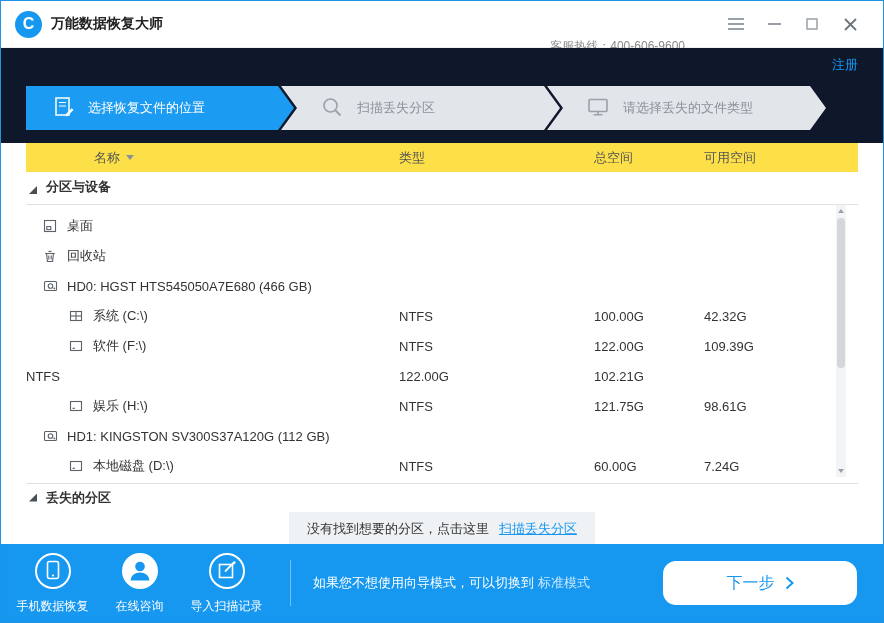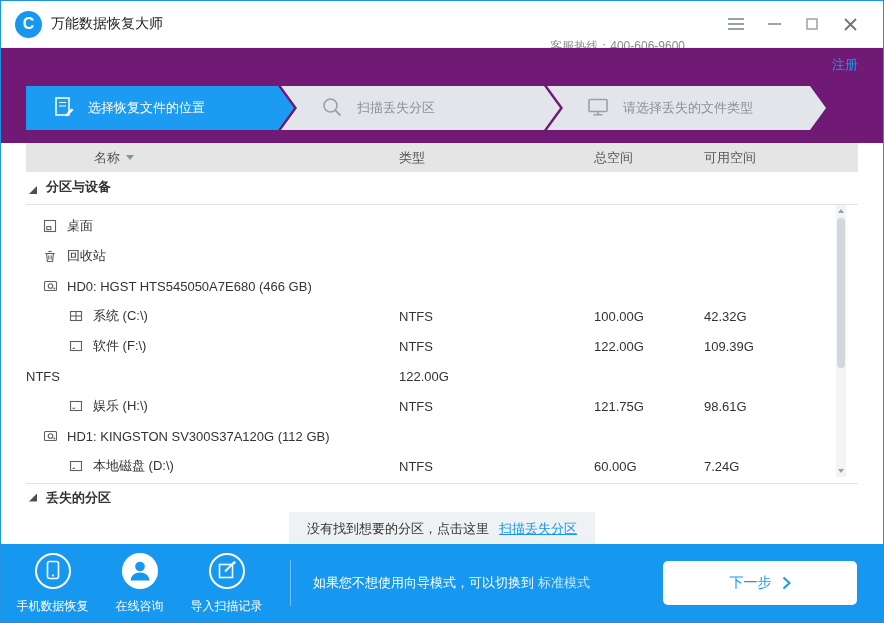--- a/index.html
+++ b/index.html
@@ -4,41 +4,41 @@
 <style>
   * { margin:0; padding:0; box-sizing:border-box; }
   html,body { width:884px; height:623px; background:#fff; }
   body { font-family:"Liberation Sans","DejaVu Sans",sans-serif; font-size:13px; color:#333; }
 
   .window { width:884px; height:623px; border:1px solid #1f93e4; display:flex; flex-direction:column; background:#fff; overflow:hidden; }
 
   
   .titlebar { height:47px; flex:0 0 47px; display:flex; align-items:center; padding:0 18px 0 14px; background:#fff; border-bottom:1px solid #eef0f2; }
   .logo { width:27px; height:27px; border-radius:50%; background:#1697f0; color:#fff; font-weight:bold; font-size:16px; display:flex; align-items:center; justify-content:center; }
-  .app-title { font-size:14px; font-weight:400; color:#222; margin-left:9px; }
+  .app-title { font-size:14px; font-weight:700; color:#222; margin-left:9px; }
   .tb-spacer { flex:1; }
   .hotline { color:#888; font-size:12px; margin-right:28px;margin-top:45px; }
   .winbtn { width:30px; height:28px; display:flex; align-items:center; justify-content:center; cursor:pointer; margin-left:8px; }
 
   
-  .band { height:95px; flex:0 0 95px; background:#701a75; }
+  .band { height:95px; flex:0 0 95px; background:#0f172a; }
   .topbar { height:25px; display:flex; justify-content:flex-end; align-items:center; padding:8px 25px 0; }
   .register { color:#1697f0; text-decoration:none; cursor:pointer; }
   .steps { display:flex; margin:13px 0 0 25px; height:44px; }
   .step { height:44px; display:flex; align-items:center; cursor:pointer; }
   .step .step-label { font-size:13px; margin-left:14px; }
   .step-1 { width:268px; background:#1b9bf2; color:#fff; padding-left:28px;
             clip-path:polygon(0 0, calc(100% - 16px) 0, 100% 50%, calc(100% - 16px) 100%, 0 100%); }
   .step-2,.step-3 { width:279px; background:#e2e6ea; color:#8b9199; margin-left:-13px; padding-left:40px;
             clip-path:polygon(0 0, calc(100% - 16px) 0, 100% 50%, calc(100% - 16px) 100%, 0 100%, 16px 50%); }
 
   
   .content { flex:1; background:#fff; padding:0 25px; overflow:hidden; }
   .grid-cols { display:grid; grid-template-columns:373px 195px 110px 1fr; align-items:center; }
-  .table-header { height:29px; background:#e5e5e5; color:#555; }
+  .table-header { height:29px; background:#fde047; color:#555; }
   .th-name { padding-left:68px; display:flex; align-items:center; cursor:pointer; }
   .sort-caret { width:0; height:0; border-left:4px solid transparent; border-right:4px solid transparent; border-top:5px solid #8a9097; margin-left:6px; }
 
   .section-row { display:flex; align-items:flex-end; font-weight:700; color:#333; cursor:pointer; }
   .section-devices { height:33px; padding-bottom:8px; border-bottom:1px solid #dfe3e6; }
   .section-lost { height:22px; border-top:1px solid #dfe3e6; padding-top:6px; align-items:center; }
   .tri { width:8px; height:8px; background:#4a4f55; clip-path:polygon(100% 0,100% 100%,0 100%); margin:0 9px 2px 3px; }
   .section-lost .tri { margin-bottom:0; }
 
   .list-wrap { position:relative; height:278px; overflow:hidden; }
@@ -61,22 +61,22 @@
   .notice { background:#eef2f5; height:33px; display:flex; align-items:center; padding:0 18px; color:#333; }
   .notice a { color:#1697f0; text-decoration:underline; margin-left:10px; cursor:pointer; }
 
   
   .footer { height:78px; flex:0 0 78px; background:#1697f0; display:flex; align-items:center; padding-left:8px; }
   .f-action { width:87px; display:flex; flex-direction:column; align-items:center; cursor:pointer; color:#fff; }
   .f-action .f-label { font-size:12px; margin-top:5px; white-space:nowrap; }
   .f-divider { width:1px; height:46px; background:rgba(255,255,255,.4); margin-left:20px; }
   .f-hint { color:#fff; font-size:13px; margin-left:22px; }
   .f-hint a { color:#c9e9ff; cursor:pointer; margin-left:4px; }
-  .next-btn { margin-left:auto; margin-right:26px; width:194px; height:44px; background:#fff; border:none; border-radius:5px;
-              color:#1697f0; font-size:14px; display:flex; align-items:center; justify-content:center; gap:10px; cursor:pointer;
+  .next-btn { margin-left:auto; margin-right:26px; width:194px; height:44px; background:#fff; border:none; border-radius:13px;
+              color:#1697f0; font-size:16px; display:flex; align-items:center; justify-content:center; gap:10px; cursor:pointer;
               font-family:"Liberation Sans","DejaVu Sans",sans-serif; }
 </style>
 </head>
 <body>
 
 <div class="window">
 
   <div class="titlebar">
     <div class="logo">C</div>
     <div class="app-title">万能数据恢复大师</div>
@@ -244,20 +244,21 @@
       <span class="txt">软件 (F:\)</span>
     </div>
     <div class="cell c-type">NTFS</div>
     <div class="cell c-total">122.00G</div>
     <div class="cell c-free">109.39G</div>
   </div>
 
   <div class="row grid-cols child">
     <div class="cell c-type">NTFS</div>
     <div class="cell c-total">122.00G</div>
+    <div class="cell c-free">102.21G</div>
   </div>
 
   <div class="row grid-cols child">
     <div class="cell c-name">
       <span class="row-icon">
                 <svg width="14" height="14" viewBox="0 0 14 14">
                   <rect x="1.5" y="2.5" width="11" height="9" fill="none" stroke="#5c6269" stroke-width="1.1"></rect>
                   <line x1="3.5" y1="9.3" x2="6" y2="9.3" fill="none" stroke="#5c6269" stroke-width="1.1"></line>
                 </svg>
               </span>

